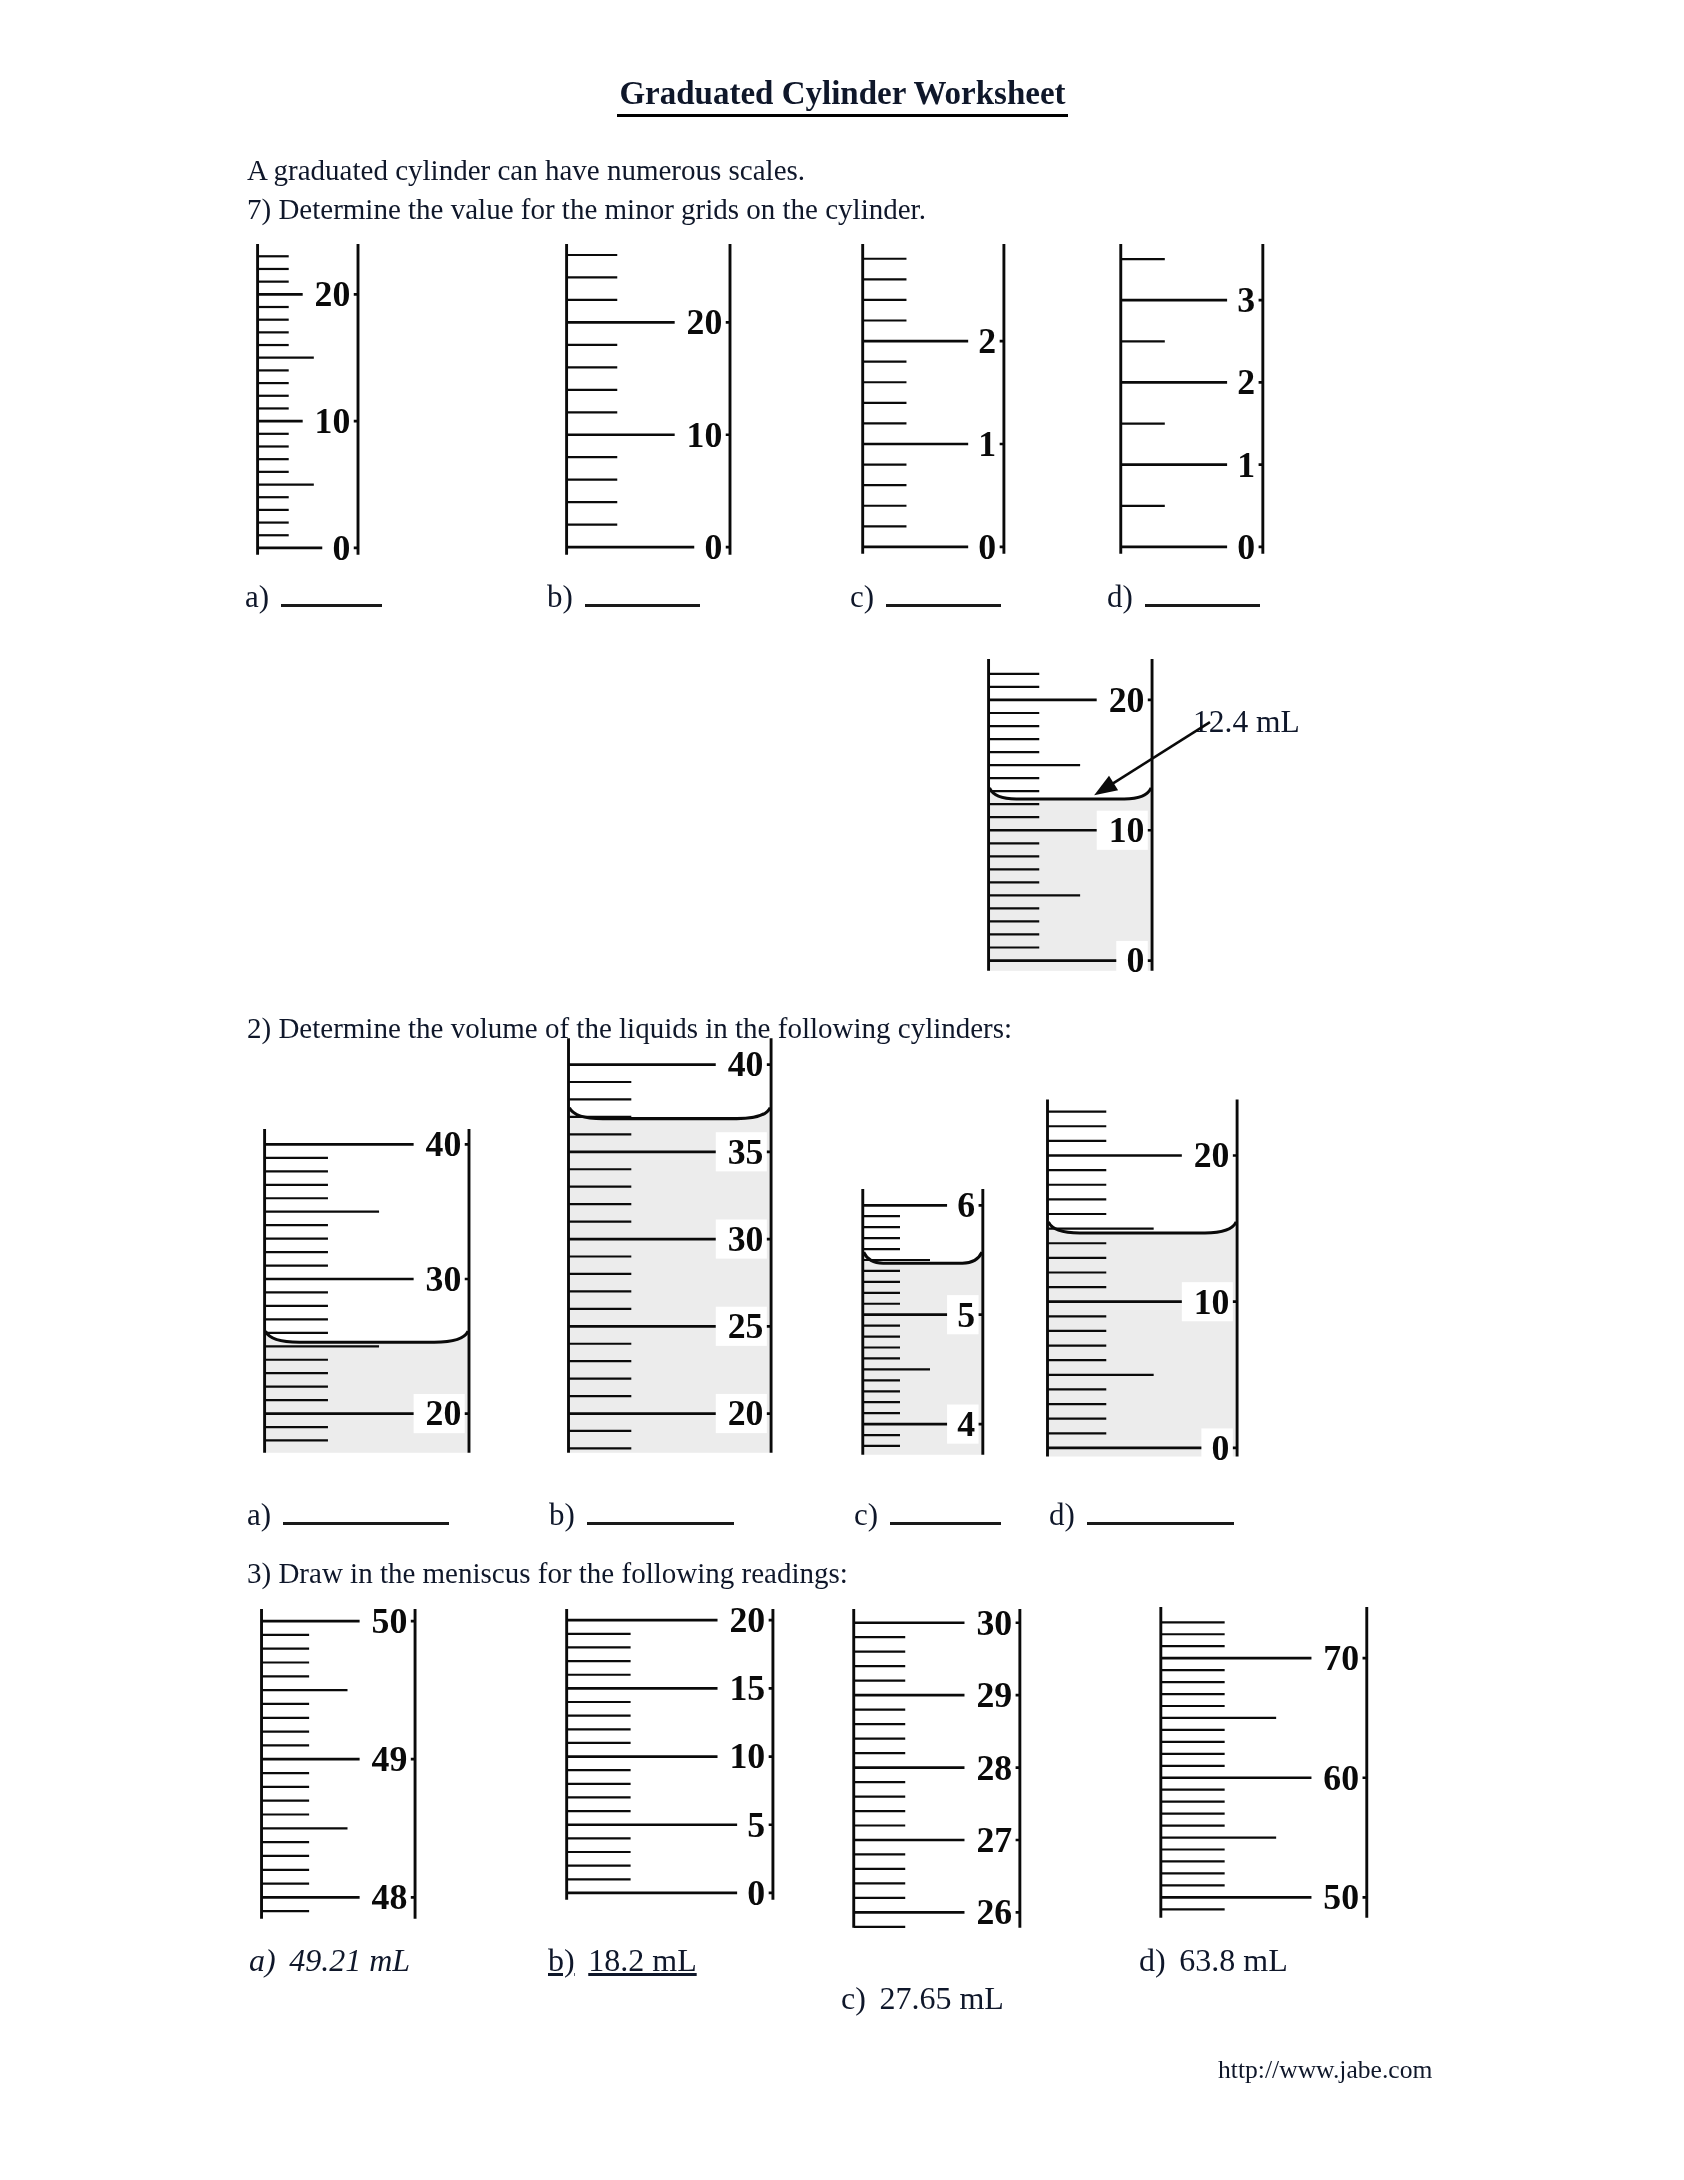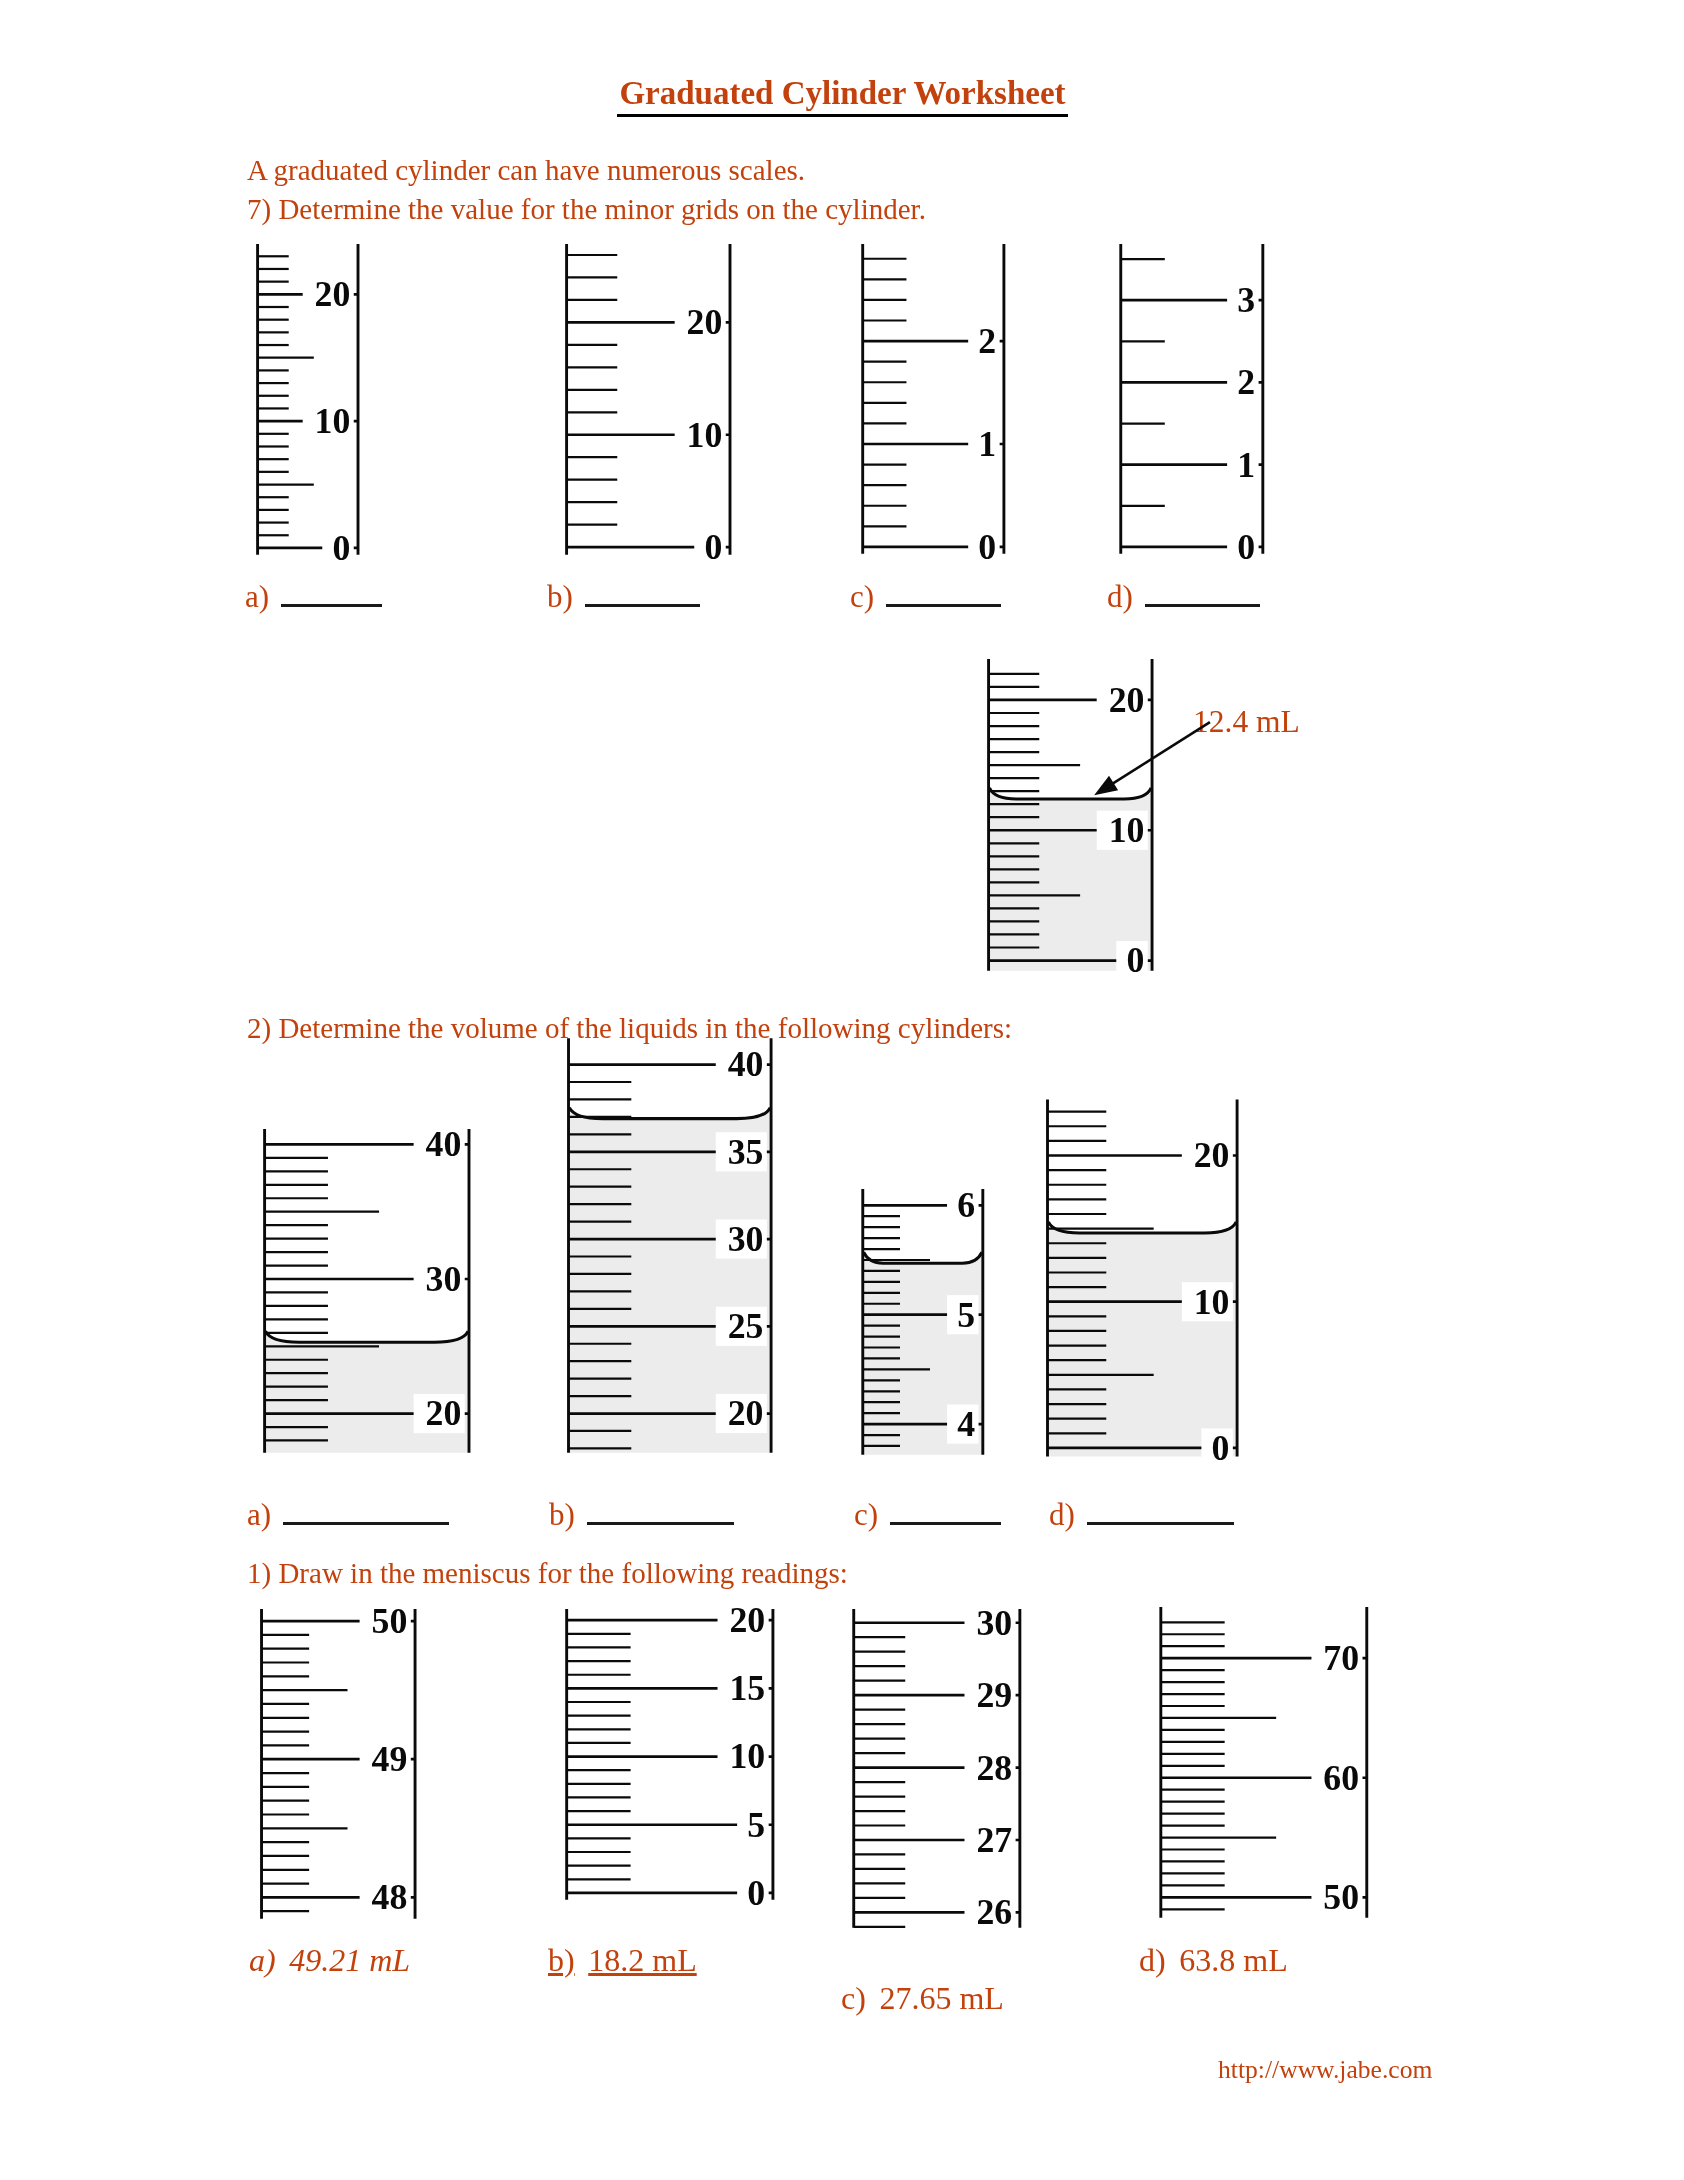--- a/index.html
+++ b/index.html
@@ -1,17 +1,17 @@
 <!DOCTYPE html>
 <html style="font-size:13.6px"><head>
 <meta charset="utf-8">
 <style>
   html,body{margin:0;padding:0;background:#fff;}
   .page{position:relative;width:1685px;height:2181px;background:#ffffff;overflow:hidden;
-        font-family:"Liberation Serif","DejaVu Serif",serif;color:#c2410c;}
+        font-family:"Liberation Serif","DejaVu Serif",serif;color:#0f172a;}
   .abs{position:absolute;}
   .title-wrap{left:0;right:0;top:75px;text-align:center;}
   .title{display:inline-block;font-size:33px;font-weight:bold;border-bottom:3.4px solid #000;padding:0 2.6px 1.7px 2.6px;}
   .body-text{font-size:29px;line-height:37px;white-space:pre-line;}
   .ans-item{position:absolute;font-size:31px;white-space:nowrap;}
   .blank{display:inline-block;height:25.6px;border-bottom:3px solid #1a1a1a;margin-left:12px;vertical-align:baseline;}
   .reading-item{position:absolute;font-size:32px;white-space:nowrap;}
   .reading-item .val{margin-left:13.6px;}
   .annot{font-size:31.5px;}
   .footer{font-size:25.6px;}
@@ -27,21 +27,21 @@
   </div>
 
   <div class="abs body-text" style="left:247px;top:152px;">A graduated cylinder can have numerous scales.</div>
   <div class="abs body-text" style="left:247px;top:191px;">7) Determine the value for the minor grids on the cylinder.</div>
 
 
   <div class="abs annot" style="left:1193px;top:704px;">12.4 mL</div>
 
   <div class="abs body-text" style="left:247px;top:1010px;">2) Determine the volume of the liquids in the following cylinders:</div>
 
-  <div class="abs body-text" style="left:247px;top:1555px;">1) Draw in the meniscus for the following readings:</div>
+  <div class="abs body-text" style="left:247px;top:1555px;">3) Draw in the meniscus for the following readings:</div>
 
   <div id="diagram-layer">
       <svg class="cyl" width="121" height="320" viewBox="0 0 142 376" style="left: 249px; top: 239px;">
         <line x1="10" y1="348.1" x2="46.58" y2="348.1" stroke="#0a0a0a" stroke-width="2.6"></line>
         <line x1="10" y1="333.20000000000005" x2="46.58" y2="333.20000000000005" stroke="#0a0a0a" stroke-width="2.6"></line>
         <line x1="10" y1="318.29999999999995" x2="46.58" y2="318.29999999999995" stroke="#0a0a0a" stroke-width="2.6"></line>
         <line x1="10" y1="303.4" x2="46.58" y2="303.4" stroke="#0a0a0a" stroke-width="2.6"></line>
         <line x1="10" y1="288.5" x2="76.08000000000001" y2="288.5" stroke="#0a0a0a" stroke-width="2.6"></line>
         <line x1="10" y1="273.6" x2="46.58" y2="273.6" stroke="#0a0a0a" stroke-width="2.6"></line>
         <line x1="10" y1="258.70000000000005" x2="46.58" y2="258.70000000000005" stroke="#0a0a0a" stroke-width="2.6"></line>

